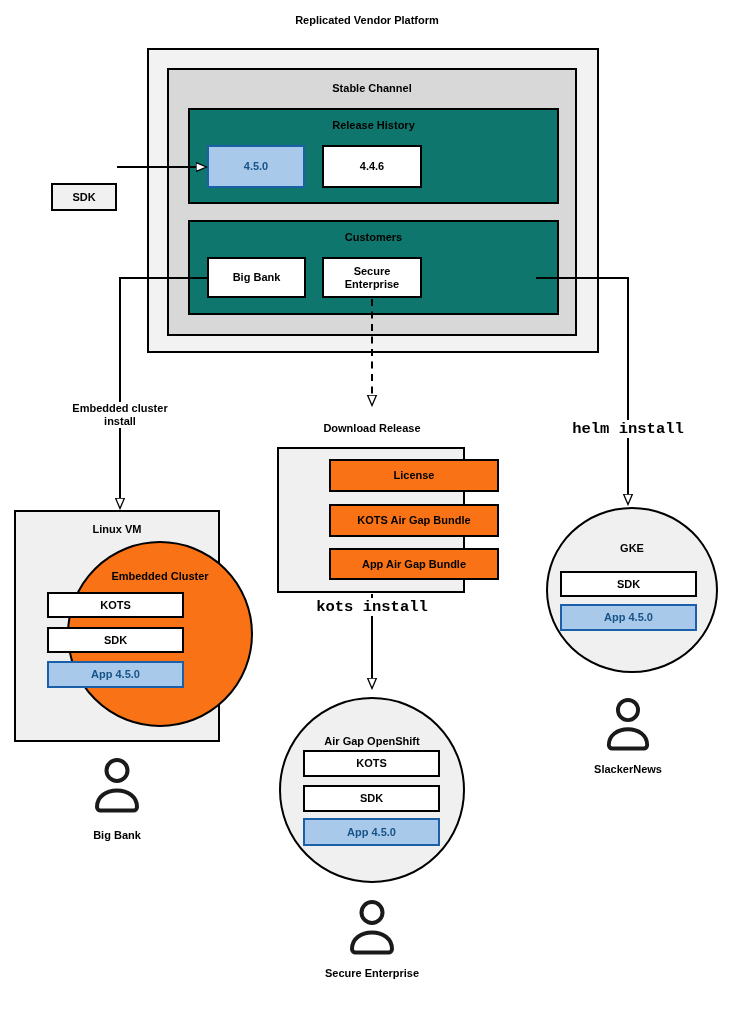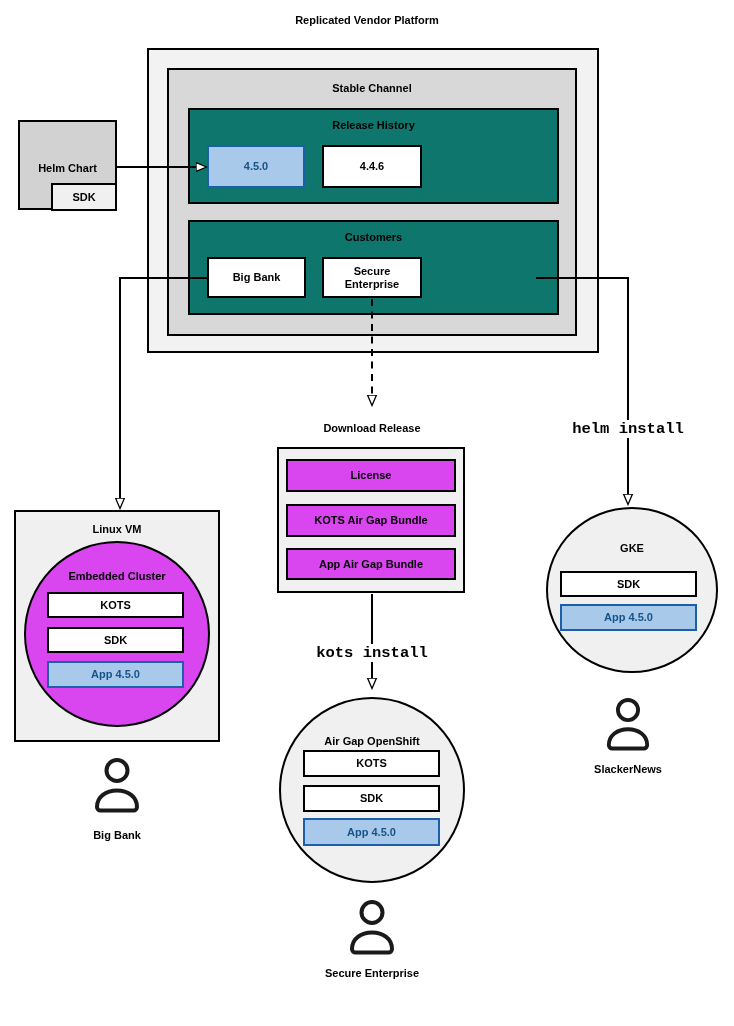--- a/index.html
+++ b/index.html
@@ -12,21 +12,21 @@
   .t { font-weight:700; font-size:11px; color:#000; text-align:center; line-height:1.18; }
   .cell { display:flex; align-items:center; justify-content:center; }
   .white { background:#ffffff; }
   .hl { background:#a8c9ea; border-color:#1b5fa8; }
   .hl-text { color:#175387; }
   .sec-title { position:absolute; left:0; width:100%; text-align:center; }
   .platform-bg { background:#f2f2f2; }
   .channel-bg { background:#d8d8d8; }
   .section-bg { background:#0f766e;padding-left:32px; }
   .node-bg { background:#f0f0f0; }
-  .inner-bg { background:#d946ef; }
+  .inner-bg { background:#f97316;margin-left:43px; }
   .round { border-radius:50%; }
   .mono { font-family:"Liberation Mono","DejaVu Sans Mono",monospace; font-size:15.5px; font-weight:700; }
   .overlabel { background:#ffffff; z-index:6; }
   svg.lines { position:absolute; left:0; top:0; z-index:5; pointer-events:none; }
   .person { display:block; }
 </style>
 </head>
 <body>
 
 <div class="canvas">
@@ -44,25 +44,23 @@
   </div>
   <div class="abs bordered cell t hl hl-text" style="left:207px; top:145px; width:98px; height:43px;">4.5.0</div>
   <div class="abs bordered cell t white" style="left:322px; top:145px; width:100px; height:43px;">4.4.6</div>
 
   <div class="abs bordered section-bg" style="left:188px; top:220px; width:371px; height:95px;">
     <div class="sec-title t" style="top:9px;">Customers</div>
   </div>
   <div class="abs bordered cell t white" style="left:207px; top:257px; width:99px; height:41px;">Big Bank</div>
   <div class="abs bordered cell t white" style="left:322px; top:257px; width:100px; height:41px; padding:0 4px;">Secure Enterprise</div>
 
-  <div class="abs bordered" style="left:18px; top:120px; width:99px; height:90px; background:#d2d2d2;">
-    <div class="sec-title t" style="top:40px;">Helm Chart</div>
-  </div>
   <div class="abs bordered cell t node-bg" style="left:51px; top:183px; width:66px; height:28px;">SDK</div>
 
+  <div class="abs t overlabel" style="left:62px; top:402px; width:116px;">Embedded cluster install</div>
 
   <div class="abs bordered node-bg" style="left:14px; top:510px; width:206px; height:232px;">
     <div class="sec-title t" style="top:11px;">Linux VM</div>
   </div>
   <div class="abs bordered round inner-bg" style="left:24px; top:541px; width:186px; height:186px;">
     <div class="sec-title t" style="top:27px;">Embedded Cluster</div>
   </div>
   <div class="abs bordered cell t white" style="left:47px; top:592px; width:137px; height:26px;">KOTS</div>
   <div class="abs bordered cell t white" style="left:47px; top:627px; width:137px; height:26px;">SDK</div>
   <div class="abs bordered cell t hl hl-text" style="left:47px; top:661px; width:137px; height:27px;">App 4.5.0</div>
@@ -72,21 +70,21 @@
     <path d="M5 50 c0 -10.3 9 -16.5 20 -16.5 s20 6.2 20 16.5 c0 2 -1.6 3.5 -3.5 3.5 h-33 c-1.9 0 -3.5 -1.5 -3.5 -3.5 z" fill="none" stroke="#1a1a1a" stroke-width="4" stroke-linejoin="round"></path>
   </svg>
   <div class="abs t" style="left:57px; top:829px; width:120px;">Big Bank</div>
 
   <div class="abs t" style="left:292px; top:422px; width:160px;">Download Release</div>
   <div class="abs bordered node-bg" style="left:277px; top:447px; width:188px; height:146px;"></div>
   <div class="abs bordered cell t inner-bg" style="left:286px; top:459px; width:170px; height:33px;">License</div>
   <div class="abs bordered cell t inner-bg" style="left:286px; top:504px; width:170px; height:33px;">KOTS Air Gap Bundle</div>
   <div class="abs bordered cell t inner-bg" style="left:286px; top:548px; width:170px; height:32px;">App Air Gap Bundle</div>
 
-  <div class="abs t mono overlabel" style="left:302px; top:644px; width:140px;">kots install</div>
+  <div class="abs t mono overlabel" style="left:302px; top:598px; width:140px;">kots install</div>
 
   <div class="abs bordered round node-bg" style="left:279px; top:697px; width:186px; height:186px;">
     <div class="sec-title t" style="top:36px;">Air Gap OpenShift</div>
   </div>
   <div class="abs bordered cell t white" style="left:303px; top:750px; width:137px; height:27px;">KOTS</div>
   <div class="abs bordered cell t white" style="left:303px; top:785px; width:137px; height:27px;">SDK</div>
   <div class="abs bordered cell t hl hl-text" style="left:303px; top:818px; width:137px; height:28px;">App 4.5.0</div>
 
   <svg class="abs person" style="left:347px; top:899px;" width="50" height="56" viewBox="0 0 50 56">
     <circle cx="25" cy="13.5" r="10.5" fill="none" stroke="#1a1a1a" stroke-width="4"></circle>

